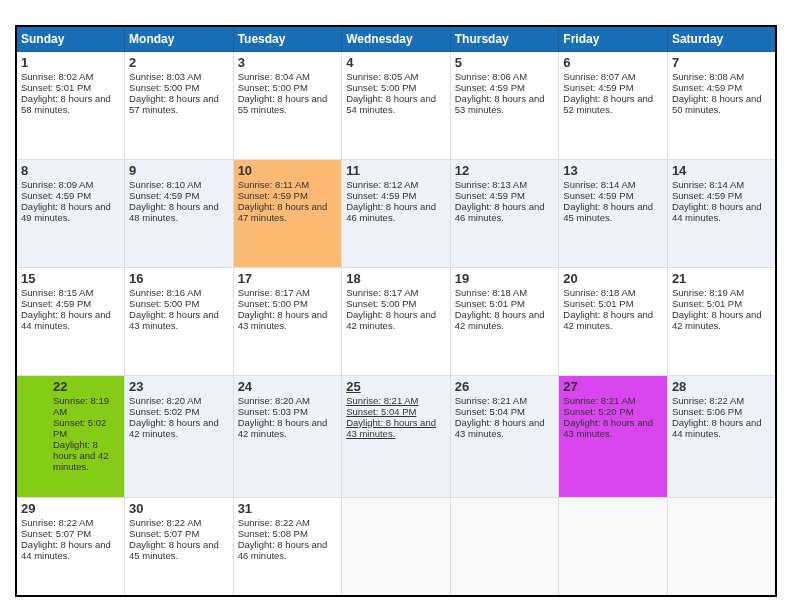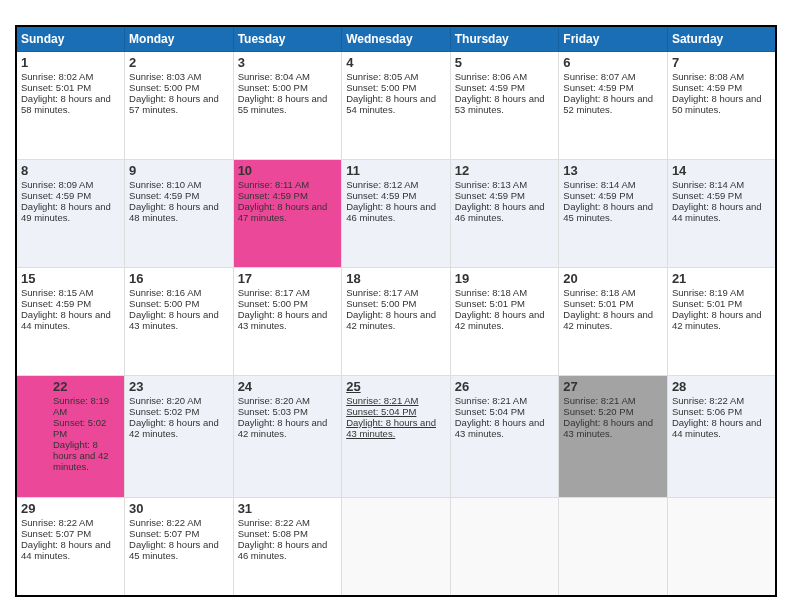--- a/index.html
+++ b/index.html
@@ -161,21 +161,21 @@
         <span>Sunrise: 8:09 AM</span><br>
         <span>Sunset: 4:59 PM</span><br>
         <span>Daylight: 8 hours and 49 minutes.</span>
       </td>
           <td style="background: rgb(238, 242, 248);">
         <span class="day-num">9</span>
         <span>Sunrise: 8:10 AM</span><br>
         <span>Sunset: 4:59 PM</span><br>
         <span>Daylight: 8 hours and 48 minutes.</span>
       </td>
-          <td style="background: #ec4899;">
+          <td style="background: #fdba74;">
         <span class="day-num">10</span>
         <span>Sunrise: 8:11 AM</span><br>
         <span>Sunset: 4:59 PM</span><br>
         <span>Daylight: 8 hours and 47 minutes.</span>
       </td>
           <td style="background: rgb(238, 242, 248);">
         <span class="day-num">11</span>
         <span>Sunrise: 8:12 AM</span><br>
         <span>Sunset: 4:59 PM</span><br>
         <span>Daylight: 8 hours and 46 minutes.</span>
@@ -237,21 +237,21 @@
         <span>Daylight: 8 hours and 42 minutes.</span>
       </td>
           <td>
         <span class="day-num">21</span>
         <span>Sunrise: 8:19 AM</span><br>
         <span>Sunset: 5:01 PM</span><br>
         <span>Daylight: 8 hours and 42 minutes.</span>
       </td>
         </tr>
         <tr style="background: rgb(240, 244, 250);">
-          <td style="background: #ec4899; padding-left: 36px;">
+          <td style="background: #84cc16; padding-left: 36px;">
         <span class="day-num">22</span>
         <span>Sunrise: 8:19 AM</span><br>
         <span>Sunset: 5:02 PM</span><br>
         <span>Daylight: 8 hours and 42 minutes.</span>
       </td>
           <td style="background: rgb(238, 242, 248);">
         <span class="day-num">23</span>
         <span>Sunrise: 8:20 AM</span><br>
         <span>Sunset: 5:02 PM</span><br>
         <span>Daylight: 8 hours and 42 minutes.</span>
@@ -267,21 +267,21 @@
         <span>Sunrise: 8:21 AM</span><br>
         <span>Sunset: 5:04 PM</span><br>
         <span>Daylight: 8 hours and 43 minutes.</span>
       </td>
           <td style="background: rgb(238, 242, 248);">
         <span class="day-num">26</span>
         <span>Sunrise: 8:21 AM</span><br>
         <span>Sunset: 5:04 PM</span><br>
         <span>Daylight: 8 hours and 43 minutes.</span>
       </td>
-          <td style="background: #a3a3a3;">
+          <td style="background: #d946ef;">
         <span class="day-num">27</span>
         <span>Sunrise: 8:21 AM</span><br>
         <span>Sunset: 5:20 PM</span><br>
         <span>Daylight: 8 hours and 43 minutes.</span>
       </td>
           <td style="background: rgb(238, 242, 248);">
         <span class="day-num">28</span>
         <span>Sunrise: 8:22 AM</span><br>
         <span>Sunset: 5:06 PM</span><br>
         <span>Daylight: 8 hours and 44 minutes.</span>

